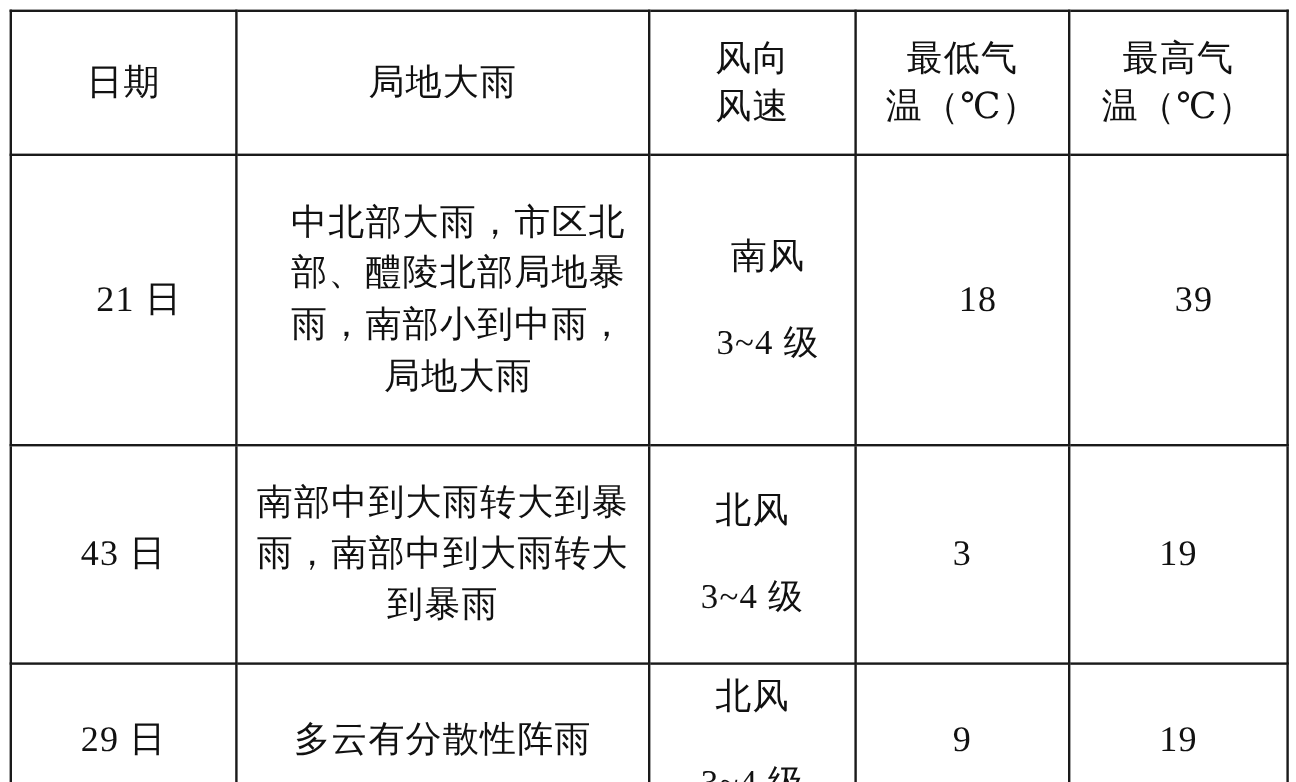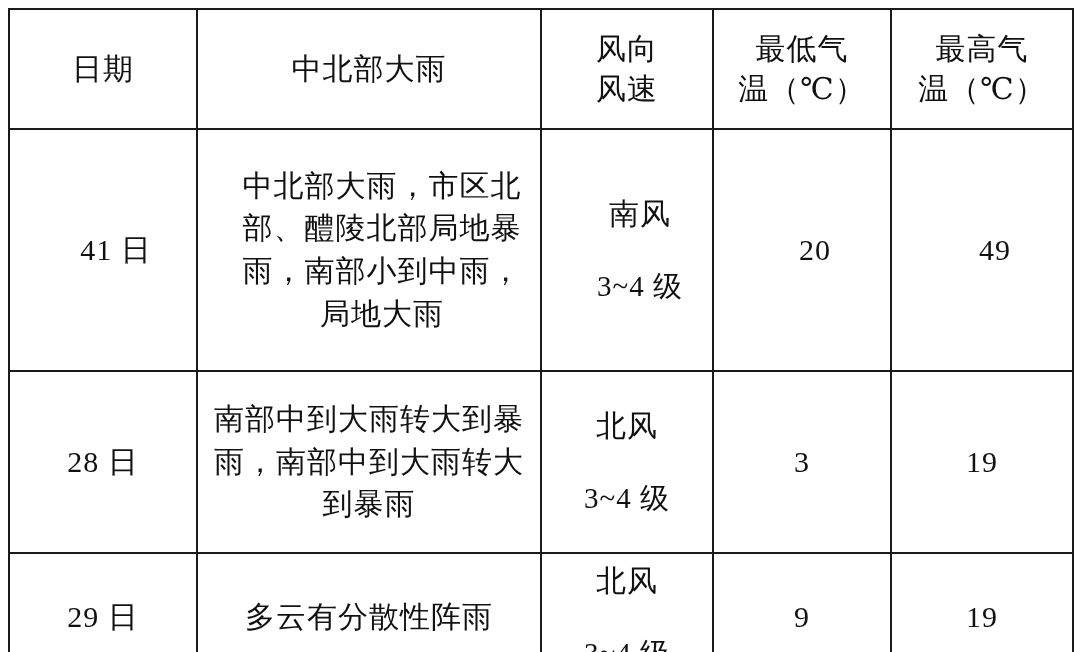--- a/index.html
+++ b/index.html
@@ -90,49 +90,49 @@
       <col class="c-wind">
       <col class="c-tmin">
       <col class="c-tmax">
     </colgroup>
     <thead>
       <tr>
         <th>
           <span class="hdr-two-line">日期</span>
         </th>
         <th>
-          <span class="hdr-two-line">中北部大雨</span>
+          <span class="hdr-two-line">局地大雨</span>
         </th>
         <th>
           <span class="hdr-two-line">风向</span>
           <span class="hdr-two-line">风速</span>
         </th>
         <th>
           <span class="hdr-two-line">最低气</span>
           <span class="hdr-two-line">温（℃）</span>
         </th>
         <th>
           <span class="hdr-two-line">最高气</span>
           <span class="hdr-two-line">温（℃）</span>
         </th>
       </tr>
     </thead>
     <tbody>
       <tr class="row-27">
-        <td class="date-cell">41 日</td>
+        <td class="date-cell">21 日</td>
         <td class="weather-cell">中北部大雨，市区北部、醴陵北部局地暴雨，南部小到中雨，局地大雨</td>
         <td class="wind-cell">
           <span>南风</span>
           <span class="wind-speed">3~4 级</span>
         </td>
-        <td class="temp-cell">20</td>
-        <td class="temp-cell">49</td>
+        <td class="temp-cell">18</td>
+        <td class="temp-cell">39</td>
       </tr>
       <tr class="row-28">
-        <td class="date-cell">28 日</td>
+        <td class="date-cell">43 日</td>
         <td class="weather-cell">南部中到大雨转大到暴雨，南部中到大雨转大到暴雨</td>
         <td class="wind-cell">
           <span>北风</span>
           <span class="wind-speed">3~4 级</span>
         </td>
         <td class="temp-cell">3</td>
         <td class="temp-cell">19</td>
       </tr>
       <tr class="row-29">
         <td class="date-cell">29 日</td>

